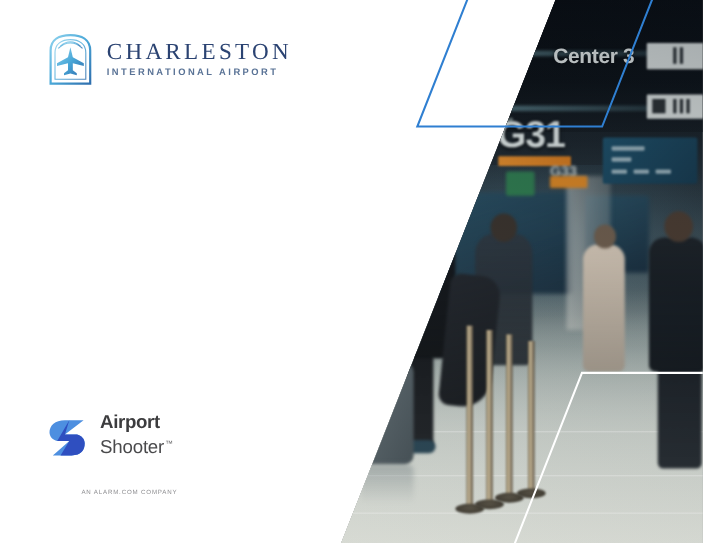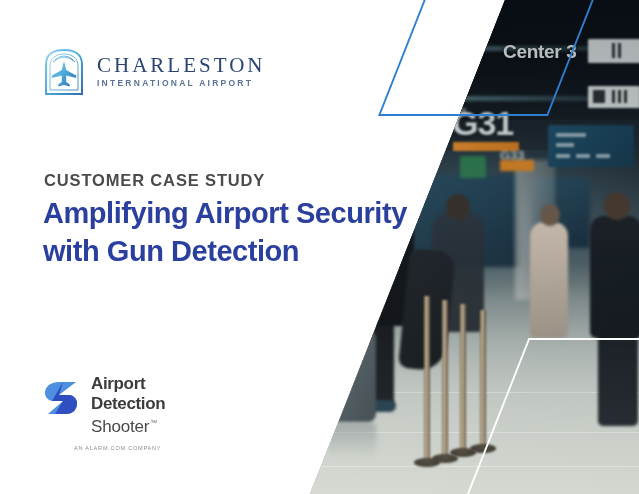--- a/index.html
+++ b/index.html
@@ -329,21 +329,21 @@
     top: 338px; left: 492px;
     width: 190px; height: 185px;
     border: 2px solid #ffffff;
     transform: skewX(-21.5deg);
     background: transparent;
   }
 
   
   .charleston-logo {
     position: absolute;
-    top: 48px; left: 44px;
+    top: 30px; left: 44px;
     display: flex; align-items: center; gap: 13px;
   }
   .ch-emblem { width: 40px; height: 48px; flex: none; }
   .ch-words { display: flex; flex-direction: column; }
   .ch-name {
     font-family: "Liberation Serif", serif;
     font-size: 21px;
     letter-spacing: 3.0px;
     color: #2b4372;
     line-height: 23px;
@@ -520,32 +520,26 @@
         <line x1="10" y1="42" x2="10" y2="34"></line>
         <line x1="30" y1="42" x2="30" y2="34"></line>
       </g>
     </svg>
     <div class="ch-words">
       <div class="ch-name">CHARLESTON</div>
       <div class="ch-sub">INTERNATIONAL AIRPORT</div>
     </div>
   </div>
 
-  <div class="eyebrow">CUSTOMER CASE STUDY</div>
-  <div class="headline">
-    <span style="display: block;">Amplifying Airport Security</span>
-    <span style="display: block;">with Gun Detection</span>
-  </div>
 
   <div class="sds-logo">
     <svg class="sds-mark" viewBox="0 0 36 42">
       <path d="M33 5 L16 5 C7 5, 2 10, 2 16 C2 20, 5 23, 9 24 L20 24 L5 37 L22 37 C31 37, 34 32, 34 26 C34 22, 31 19, 27 18 L16 18 Z" fill="#4d8fe0"></path>
       <path d="M20 5 L16 18 L27 18 C31 19, 34 22, 34 26 C34 32, 31 37, 22 37 L12 37 L20 24 L9 24 Z" fill="#2f4fc0"></path>
     </svg>
     <div class="sds-words">
       <div class="sds-l1">Airport</div>
-      <div class="sds-l2">Detection</div>
       <div class="sds-l3"><span>Shooter</span><span class="sds-tm">™</span></div>
     </div>
   </div>
   <div class="sds-tag">AN ALARM.COM COMPANY</div>
 
 </div>
 
 </body></html>

